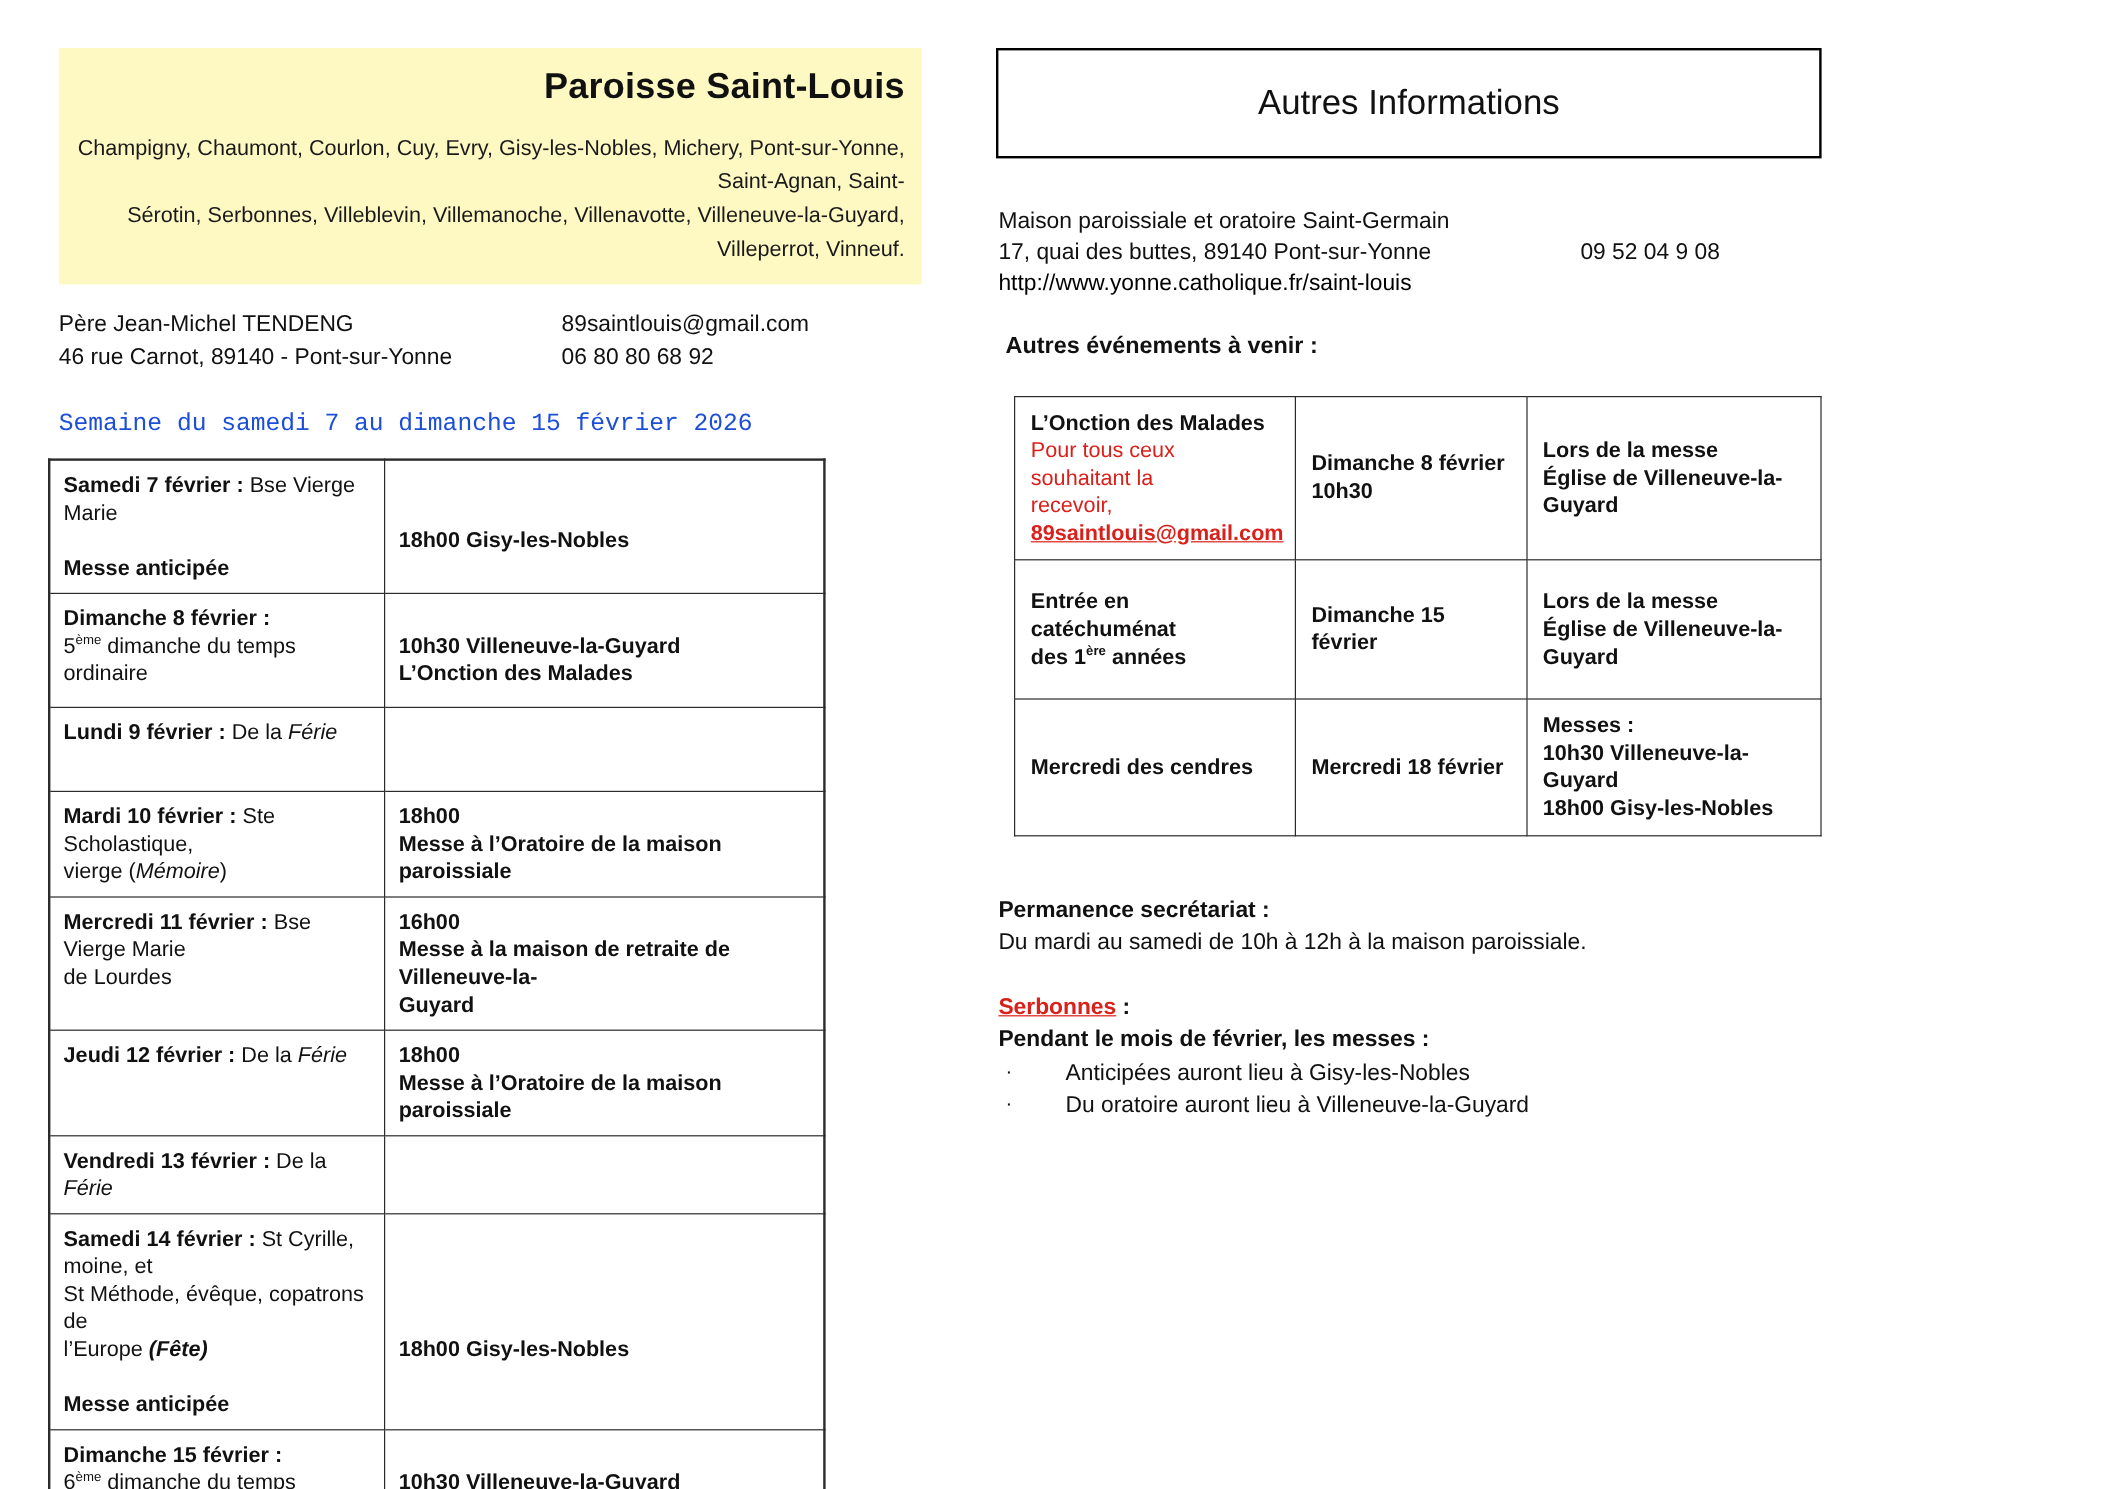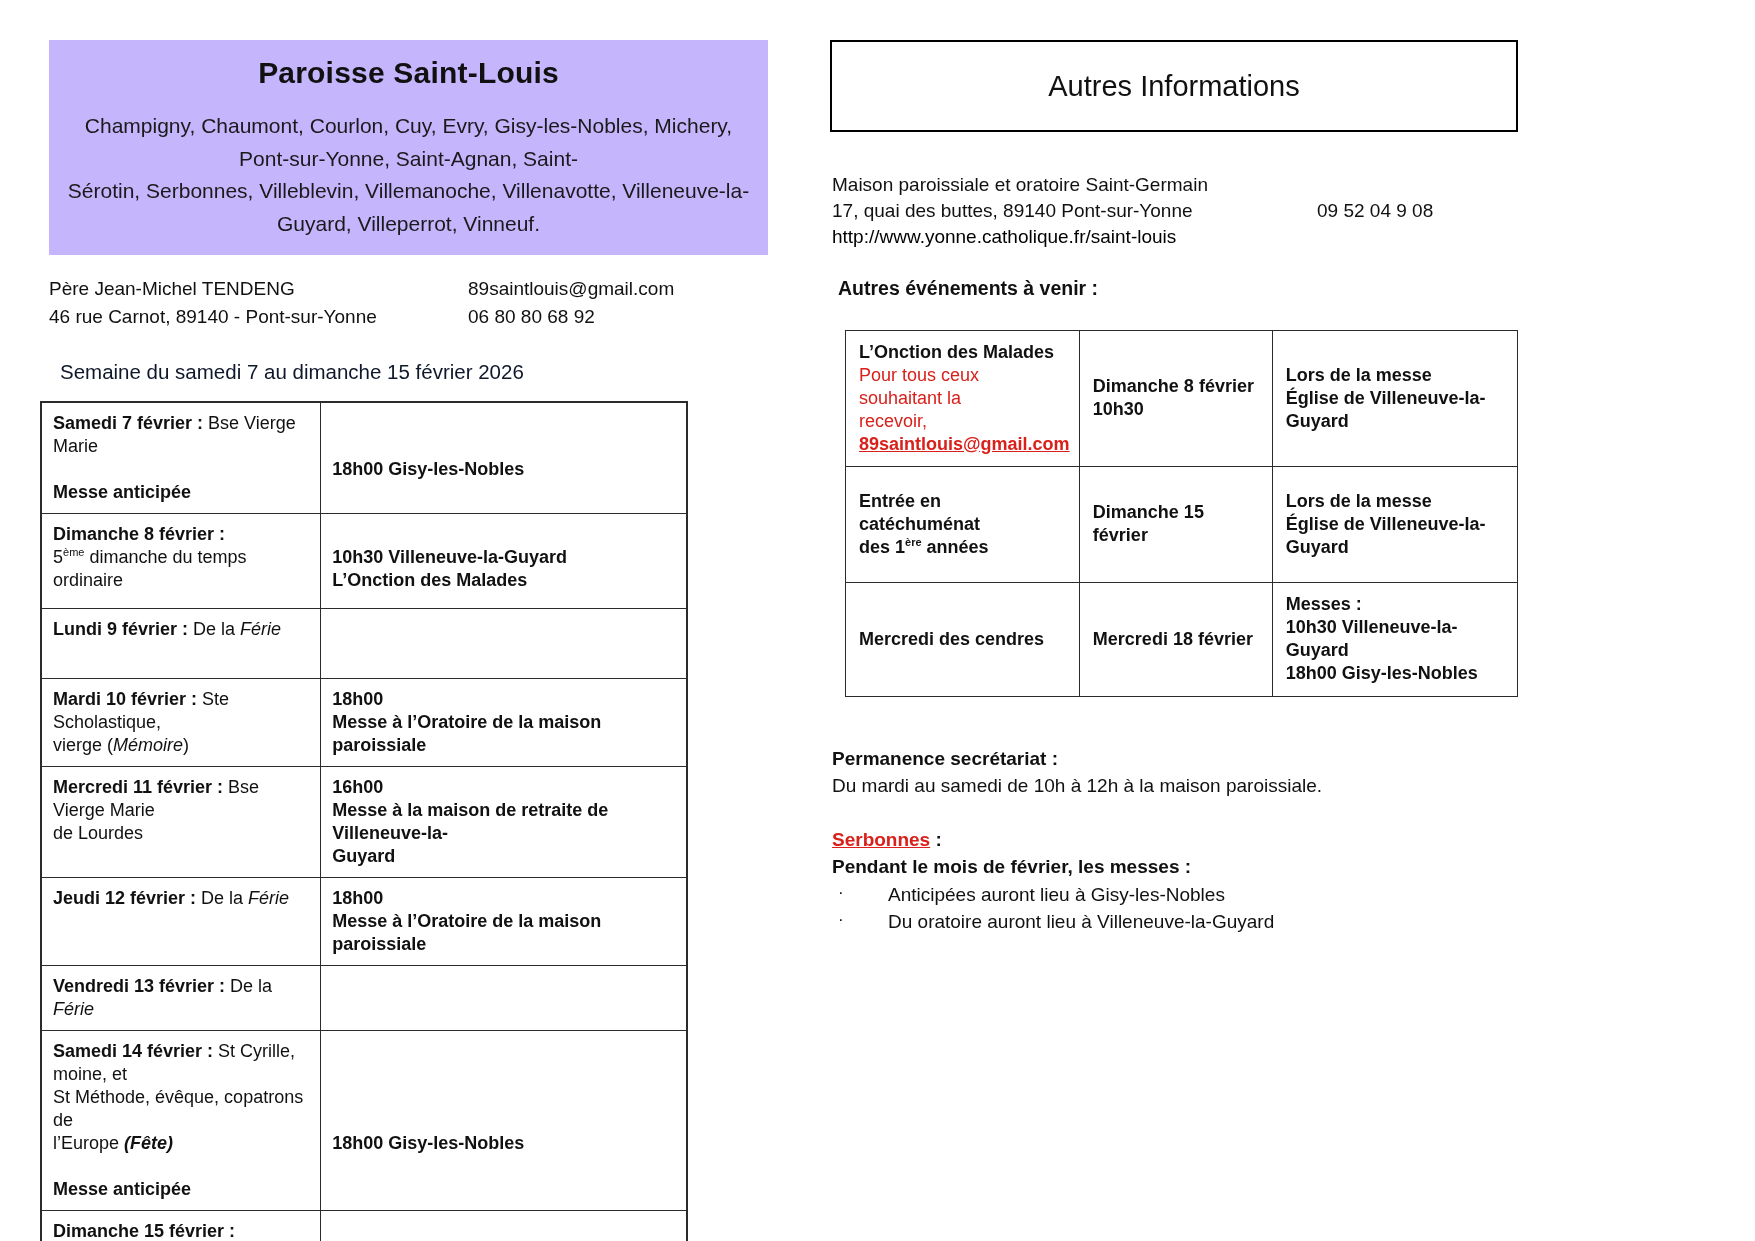--- a/index.html
+++ b/index.html
@@ -1,26 +1,26 @@
 <!DOCTYPE html>
 <html lang="fr"><head>
 <meta charset="utf-8">
 <style>
   html,body{margin:0;padding:0;background:#ffffff;}
   body{font-family:"Liberation Sans","DejaVu Sans",sans-serif;color:#111;}
   #canvas{position:relative;width:1755px;height:1241px;background:#fff;overflow:hidden;}
 
   
   .left-col{position:absolute;left:40px;top:40px;width:728px;}
-  .parish-box{margin-left:9px;background:#c4b5fd;padding:16px 14px 15px 14px;text-align:center;}
+  .parish-box{margin-left:9px;background:#fef9c3;padding:16px 14px 15px 14px;text-align:right;}
   .parish-title{font-size:30px;font-weight:700;letter-spacing:.2px;margin-bottom:20px;}
-  .villages{font-size:21px;line-height:1.55;color:#1a1a1a;}
+  .villages{font-size:18px;line-height:1.55;color:#1a1a1a;}
   .contact-grid{margin-top:20px;margin-left:9px;display:grid;grid-template-columns:419px 1fr;row-gap:0;}
   .contact-grid div{font-size:19px;line-height:1.45;}
-  .week-heading{margin-top:30px;margin-left:20px;font-size:20.5px;color:#0f172a;}
+  .week-heading{margin-top:30px;margin-left:9px;font-size:20.5px;color:#1d4ed8;font-family:Liberation Mono, monospace;}
 
   table{border-collapse:collapse;table-layout:fixed;}
   td{box-sizing:border-box;border:1.5px solid #2b2b2b;padding:9px 11px;font-size:18px;vertical-align:top;}
   .ln{min-height:23px;line-height:23px;}
 
   .schedule{margin-top:17px;width:648px;border:2px solid #2b2b2b;}
   .schedule col.c1{width:43.3%;} .schedule col.c2{width:56.7%;}
   .schedule tr:nth-child(1) td{height:105px;}
   .schedule tr:nth-child(2) td{height:95px;}
   .schedule tr:nth-child(3) td{height:70px;}

